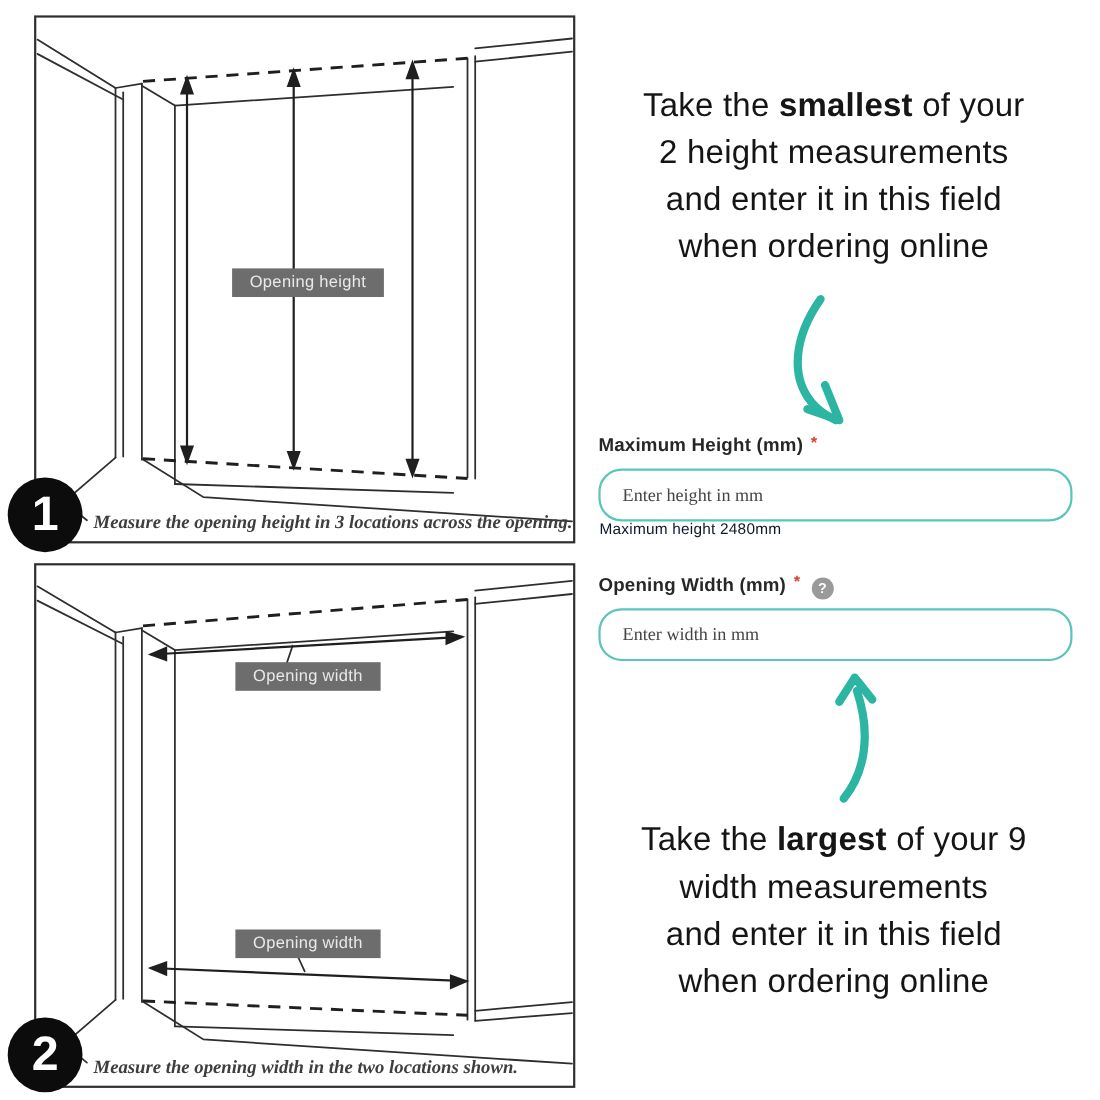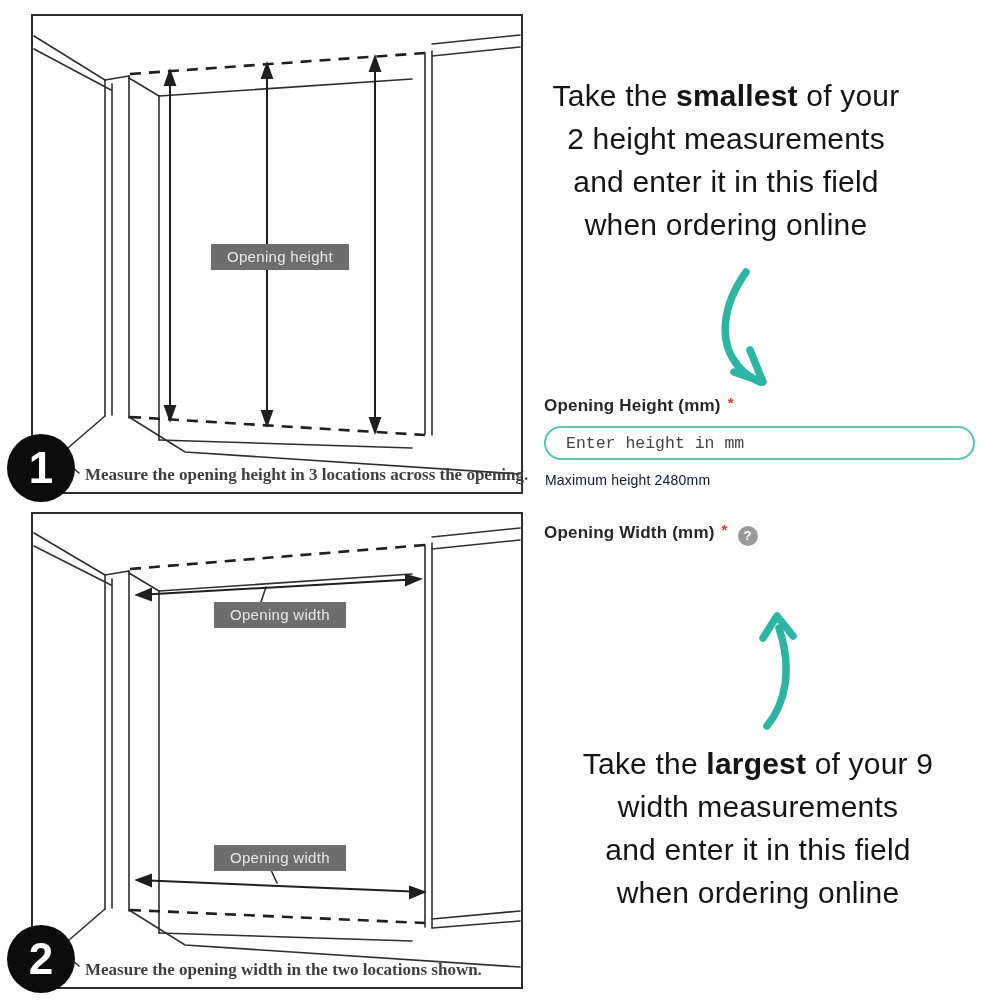--- a/index.html
+++ b/index.html
@@ -10,48 +10,48 @@
   .fig{position:absolute;margin:0;border:2px solid #2e2e2e;background:#fff;}
   #fig1{left:31px;top:14px;width:488px;height:476px;}
   #fig2{left:31px;top:512px;width:488px;height:473px;}
   .art{position:absolute;left:0;top:0;width:100%;height:100%;}
   .boxlabel{position:absolute;background:#6d6d6d;color:#e9e9e9;font-size:15px;
             line-height:1;padding:5px 16px 6px;letter-spacing:.3px;white-space:nowrap;}
   #fig1-label{left:178px;top:228px;}
   #fig2-label-top{left:181px;top:88px;}
   #fig2-label-bottom{left:181px;top:331px;}
   .caption{position:absolute;left:52px;bottom:7px;font-family:"Liberation Serif",serif;
-           font-weight:700;font-size:17px;color:#3e3e3e;white-space:nowrap;}
+           font-style:italic;font-weight:700;font-size:17px;color:#3e3e3e;white-space:nowrap;}
   .badge{position:absolute;width:68px;height:68px;border-radius:50%;background:#0c0c0c;
          color:#ffffff;display:flex;align-items:center;justify-content:center;
          font-size:44px;font-weight:800;z-index:5;}
   #badge1{left:7px;top:434px;}
   #badge2{left:7px;top:925px;}
 
   
   .instr{position:absolute;width:444px;text-align:center;color:#151515;
          font-size:30px;line-height:43px;letter-spacing:.2px;}
-  #instr-top{left:504px;top:74px;text-align:center;}
+  #instr-top{left:536px;top:74px;text-align:center;}
   #instr-bottom{left:536px;top:742px;}
   .instr strong{font-weight:800;}
 
   #arrow-down{position:absolute;left:700px;top:266px;width:90px;height:126px;}
   #arrow-up{position:absolute;left:735px;top:606px;width:90px;height:126px;}
 
   .flabel{position:absolute;font-weight:700;font-size:17px;color:#272727;letter-spacing:.2px;}
   #label-height{left:544px;top:394px;}
   #label-width{left:544px;top:521px;}
   .req{color:#d8402e;margin-left:7px;font-size:15px;vertical-align:3px;}
   .help{display:inline-block;width:20px;height:20px;border-radius:50%;background:#9a9a9a;
         color:#fff;font-size:13px;font-weight:700;text-align:center;line-height:20px;
         margin-left:10px;vertical-align:-2px;cursor:pointer;}
 
-  .pill{position:absolute;width:431px;height:34px;box-sizing:border-box;
+  .pill{position:absolute;width:431px;height:48px;box-sizing:border-box;
         border:2px solid #5ac5ba;border-radius:21px;padding:0 20px;
-        font-size:16.5px;color:#333;font-family:Liberation Mono, monospace;
+        font-size:16.5px;color:#333;font-family:Liberation Serif, serif;
         outline:none;background:#fff;}
   .pill::placeholder{color:#454545;opacity:1;}
   #input-height{left:544px;top:426px;}
   #input-width{left:544px;top:553px;}
   #helper-height{position:absolute;left:545px;top:472px;font-size:14px;
                  color:#0f172a;letter-spacing:.2px;}
 </style>
 </head>
 <body>
 
@@ -161,28 +161,29 @@
   </div>
 
   <svg id="arrow-down" viewBox="0 0 90 126">
     <g stroke="#2db5a4" stroke-width="7.5" fill="none" stroke-linecap="round" stroke-linejoin="round">
       <path d="M46,6 C22,40 18,76 38,100 C44,107 51,112 60,116"></path>
       <path d="M34,106 L63,116 L50,84"></path>
     </g>
   </svg>
 
   <div class="flabel" id="label-height">
-    <span>Opening Height (mm)</span><span class="req">*</span>
+    <span>Maximum Height (mm)</span><span class="req">*</span>
   </div>
   <input type="text" class="pill" id="input-height" placeholder="Enter height in mm" style="">
   <div id="helper-height">Maximum height 2480mm</div>
 
   <div class="flabel" id="label-width">
     <span>Opening Width (mm)</span><span class="req">*</span><span class="help">?</span>
   </div>
+  <input type="text" class="pill" id="input-width" placeholder="Enter width in mm" style="">
 
   <svg id="arrow-up" viewBox="0 0 90 126">
     <g stroke="#2db5a4" stroke-width="7.5" fill="none" stroke-linecap="round" stroke-linejoin="round">
       <path d="M32,120 C50,98 58,64 44,22"></path>
       <path d="M28,32 L42,10 L58,30"></path>
     </g>
   </svg>
 
   <div class="instr" id="instr-bottom">
     <div><span>Take the </span><strong>largest</strong><span> of your 9</span></div>

